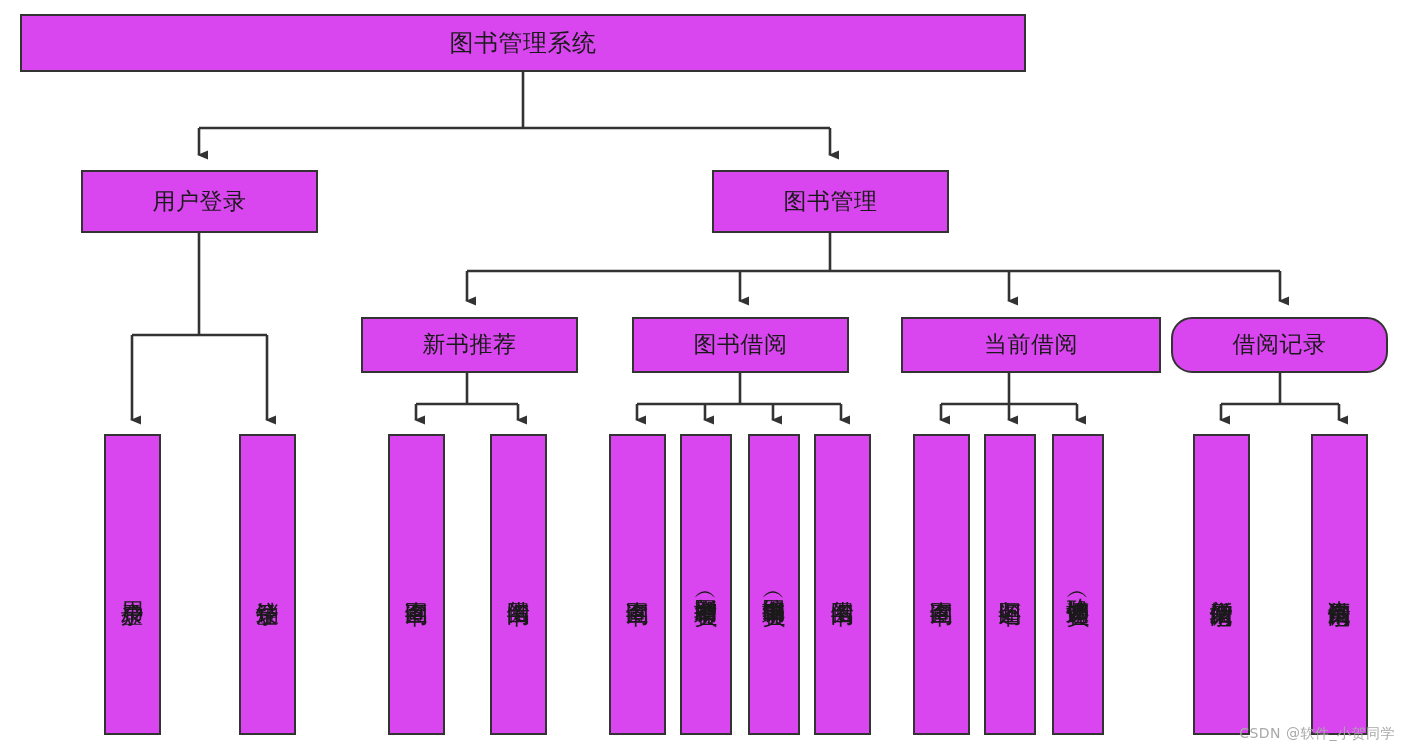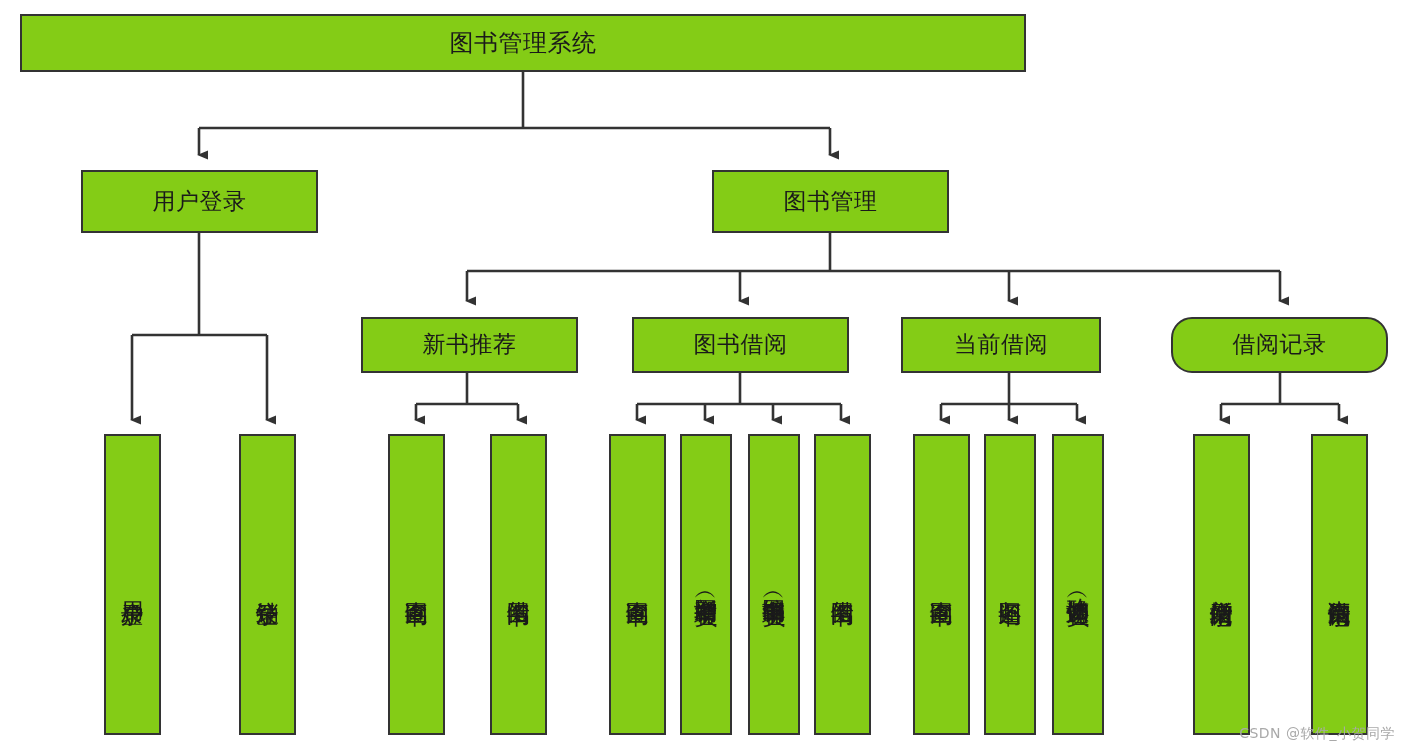--- a/index.html
+++ b/index.html
@@ -20,21 +20,21 @@
   #diagram-svg {
     position: absolute;
     left: 0;
     top: 0;
     width: 1405px;
     height: 747px;
   }
   .node-box {
     position: absolute;
     box-sizing: border-box;
-    background: #84cc16;
+    background: #d946ef;
     border: 2px solid #333333;
     display: flex;
     align-items: center;
     justify-content: center;
     overflow: hidden;
   }
   .node-label-h {
     font-size: 23px;
     color: #1a1a1a;
     line-height: 1.2;
@@ -131,21 +131,21 @@
   </div>
 
   <div class="node-box level-2" style="left:712px; top:170px; width:237px; height:63px;">
     <span class="node-label-h">图书管理</span>
   </div>
 
   <div class="node-box level-3" style="left:632px; top:317px; width:217px; height:56px;">
     <span class="node-label-h">图书借阅</span>
   </div>
 
-  <div class="node-box level-3" style="left:901px; top:317px; width:200px; height:56px;">
+  <div class="node-box level-3" style="left:901px; top:317px; width:260px; height:56px;">
     <span class="node-label-h">当前借阅</span>
   </div>
 
   <div class="node-box level-3" style="left:1171px; top:317px; width:217px; height:56px;border-radius:21px;">
     <span class="node-label-h">借阅记录</span>
   </div>
 
   <div class="node-box leaf" style="left:104px; top:434px; width:57px; height:301px;">
     <span class="node-label-v">用户登录</span>
   </div>

